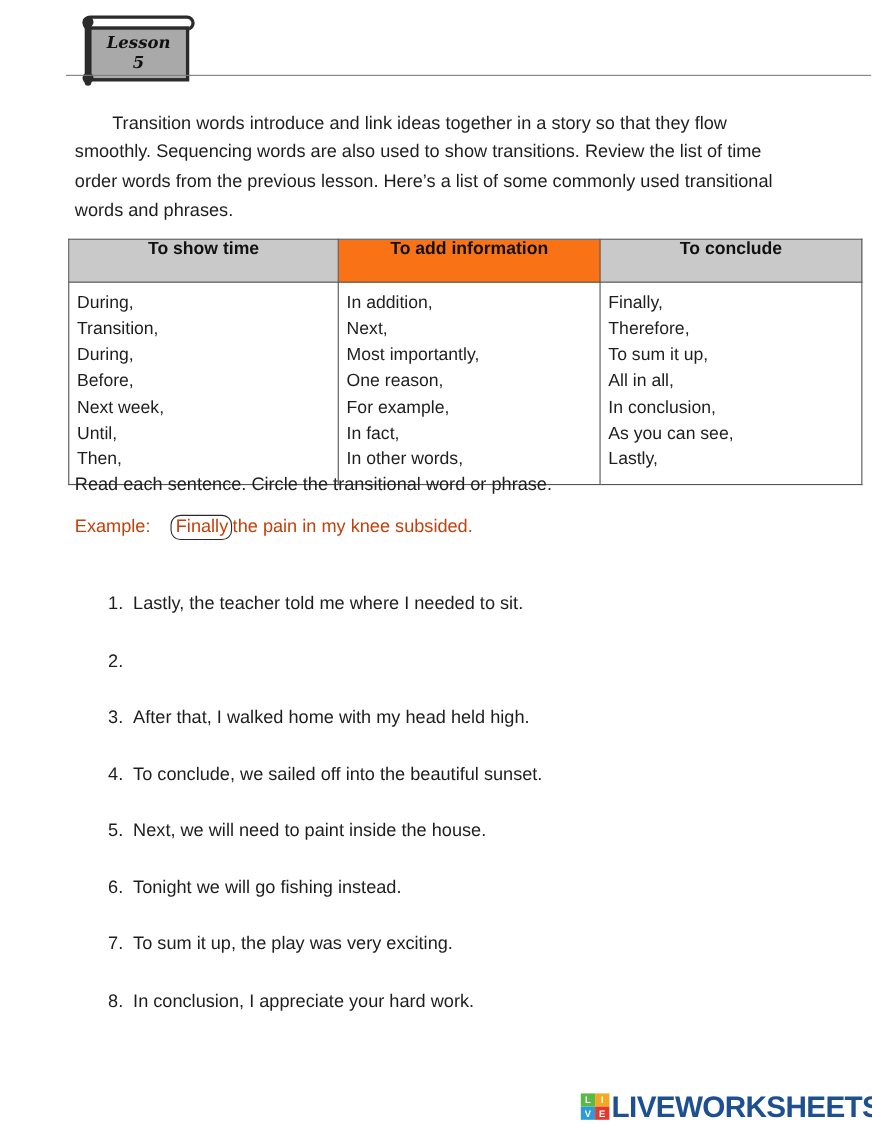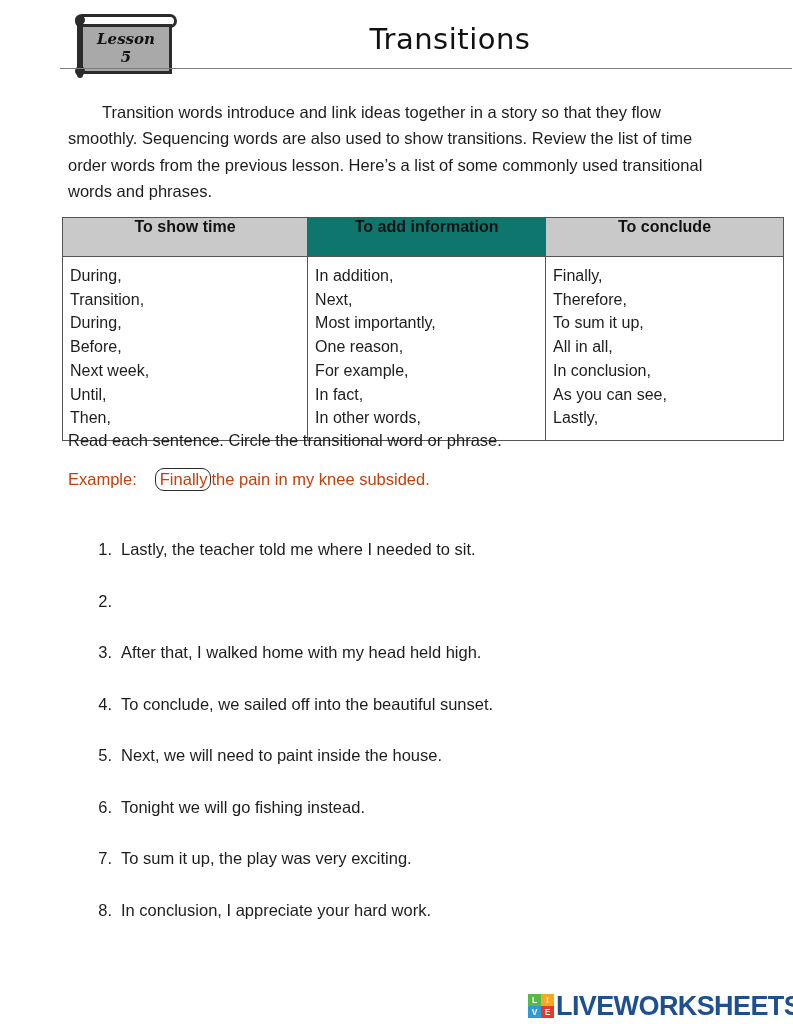--- a/index.html
+++ b/index.html
@@ -242,31 +242,30 @@
   <div id="lesson-badge">
     <div class="board-top"></div>
     <div class="board-frame"></div>
     <div class="post-left"></div>
     <div class="knob-top"></div>
     <div class="knob-bottom"></div>
     <div class="lesson-text">Lesson</div>
     <div class="lesson-num">5</div>
   </div>
 
-  <div id="page-title">Transitions</div>
   <div id="title-rule"></div>
 </div>
 
 <p id="intro-paragraph">Transition words introduce and link ideas together in a story so that they flow smoothly. Sequencing words are also used to show transitions. Review the list of time order words from the previous lesson. Here’s a list of some commonly used transitional words and phrases.</p>
 
 <table id="words-table">
   <thead>
     <tr>
       <th style="background: rgb(201, 201, 201); border-color: rgb(85, 85, 85); width: 34%;">To show time</th>
-      <th style="background: #0f766e; border-color: rgb(85, 85, 85); width: 33%;">To add information</th>
+      <th style="background: #f97316; border-color: rgb(85, 85, 85); width: 33%;">To add information</th>
       <th style="background: rgb(201, 201, 201); border-color: rgb(85, 85, 85); width: 33%;">To conclude</th>
     </tr>
   </thead>
   <tbody>
     <tr>
       <td style="border-color: rgb(85, 85, 85);">
         <ul>
           <li>During,</li>
           <li>Transition,</li>
           <li>During,</li>

